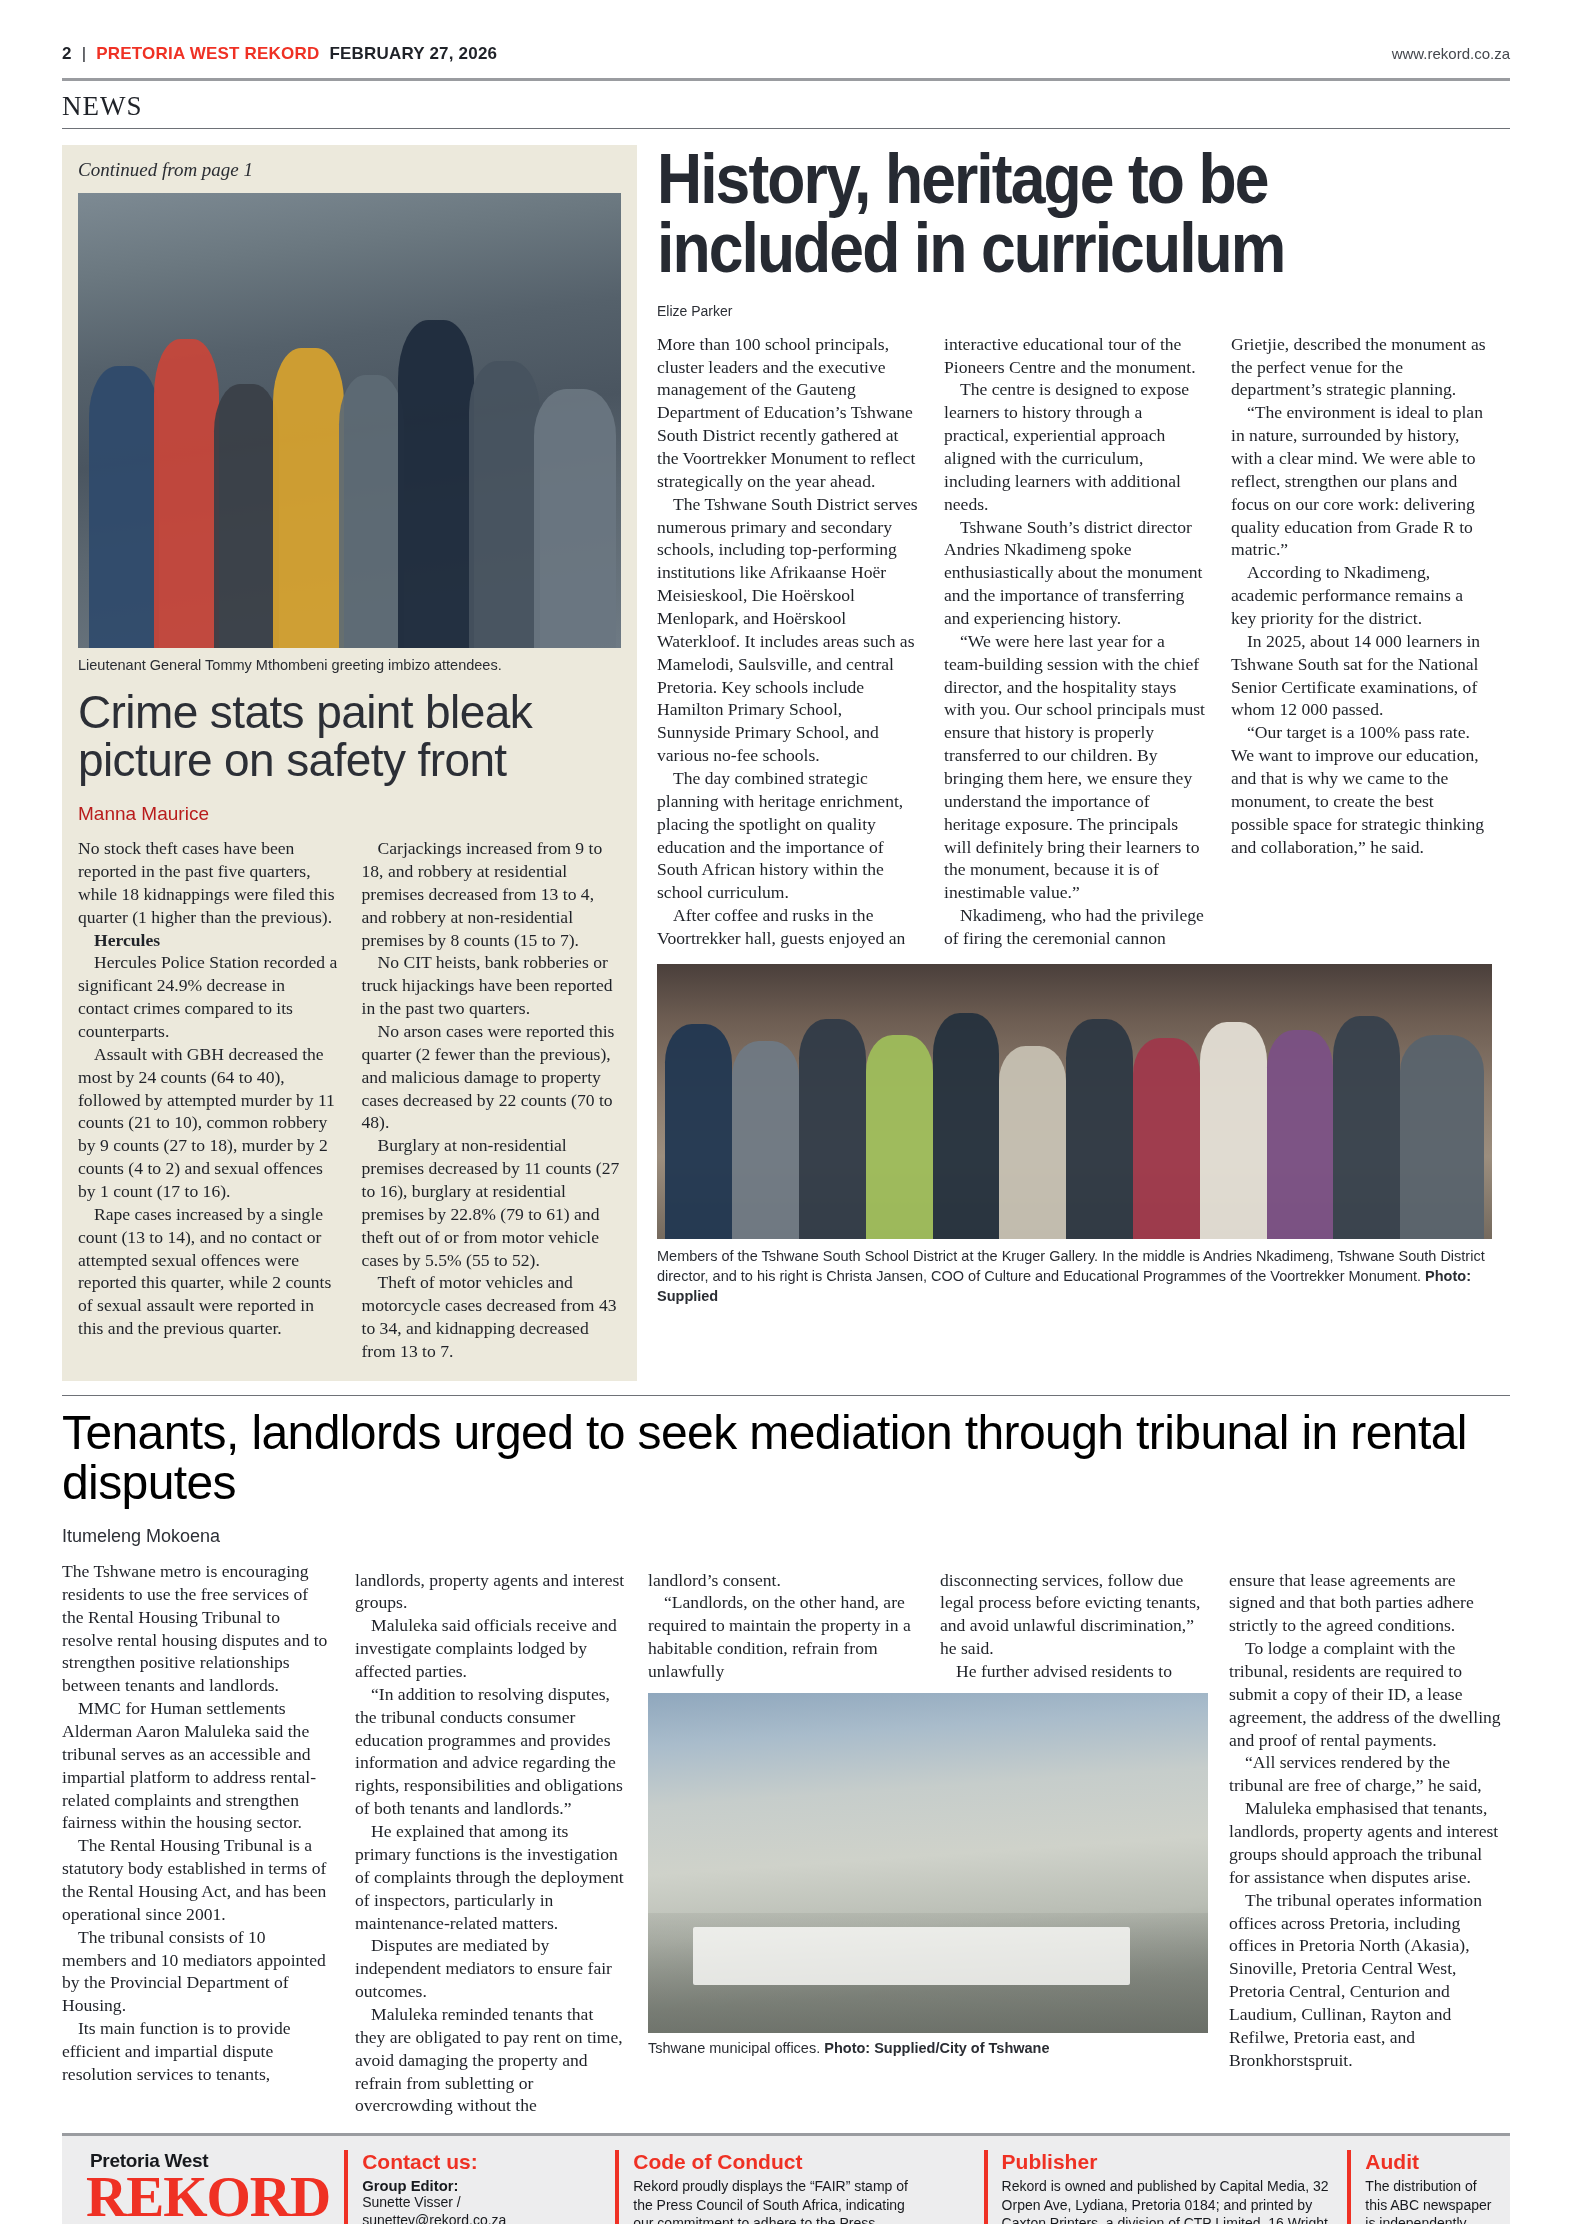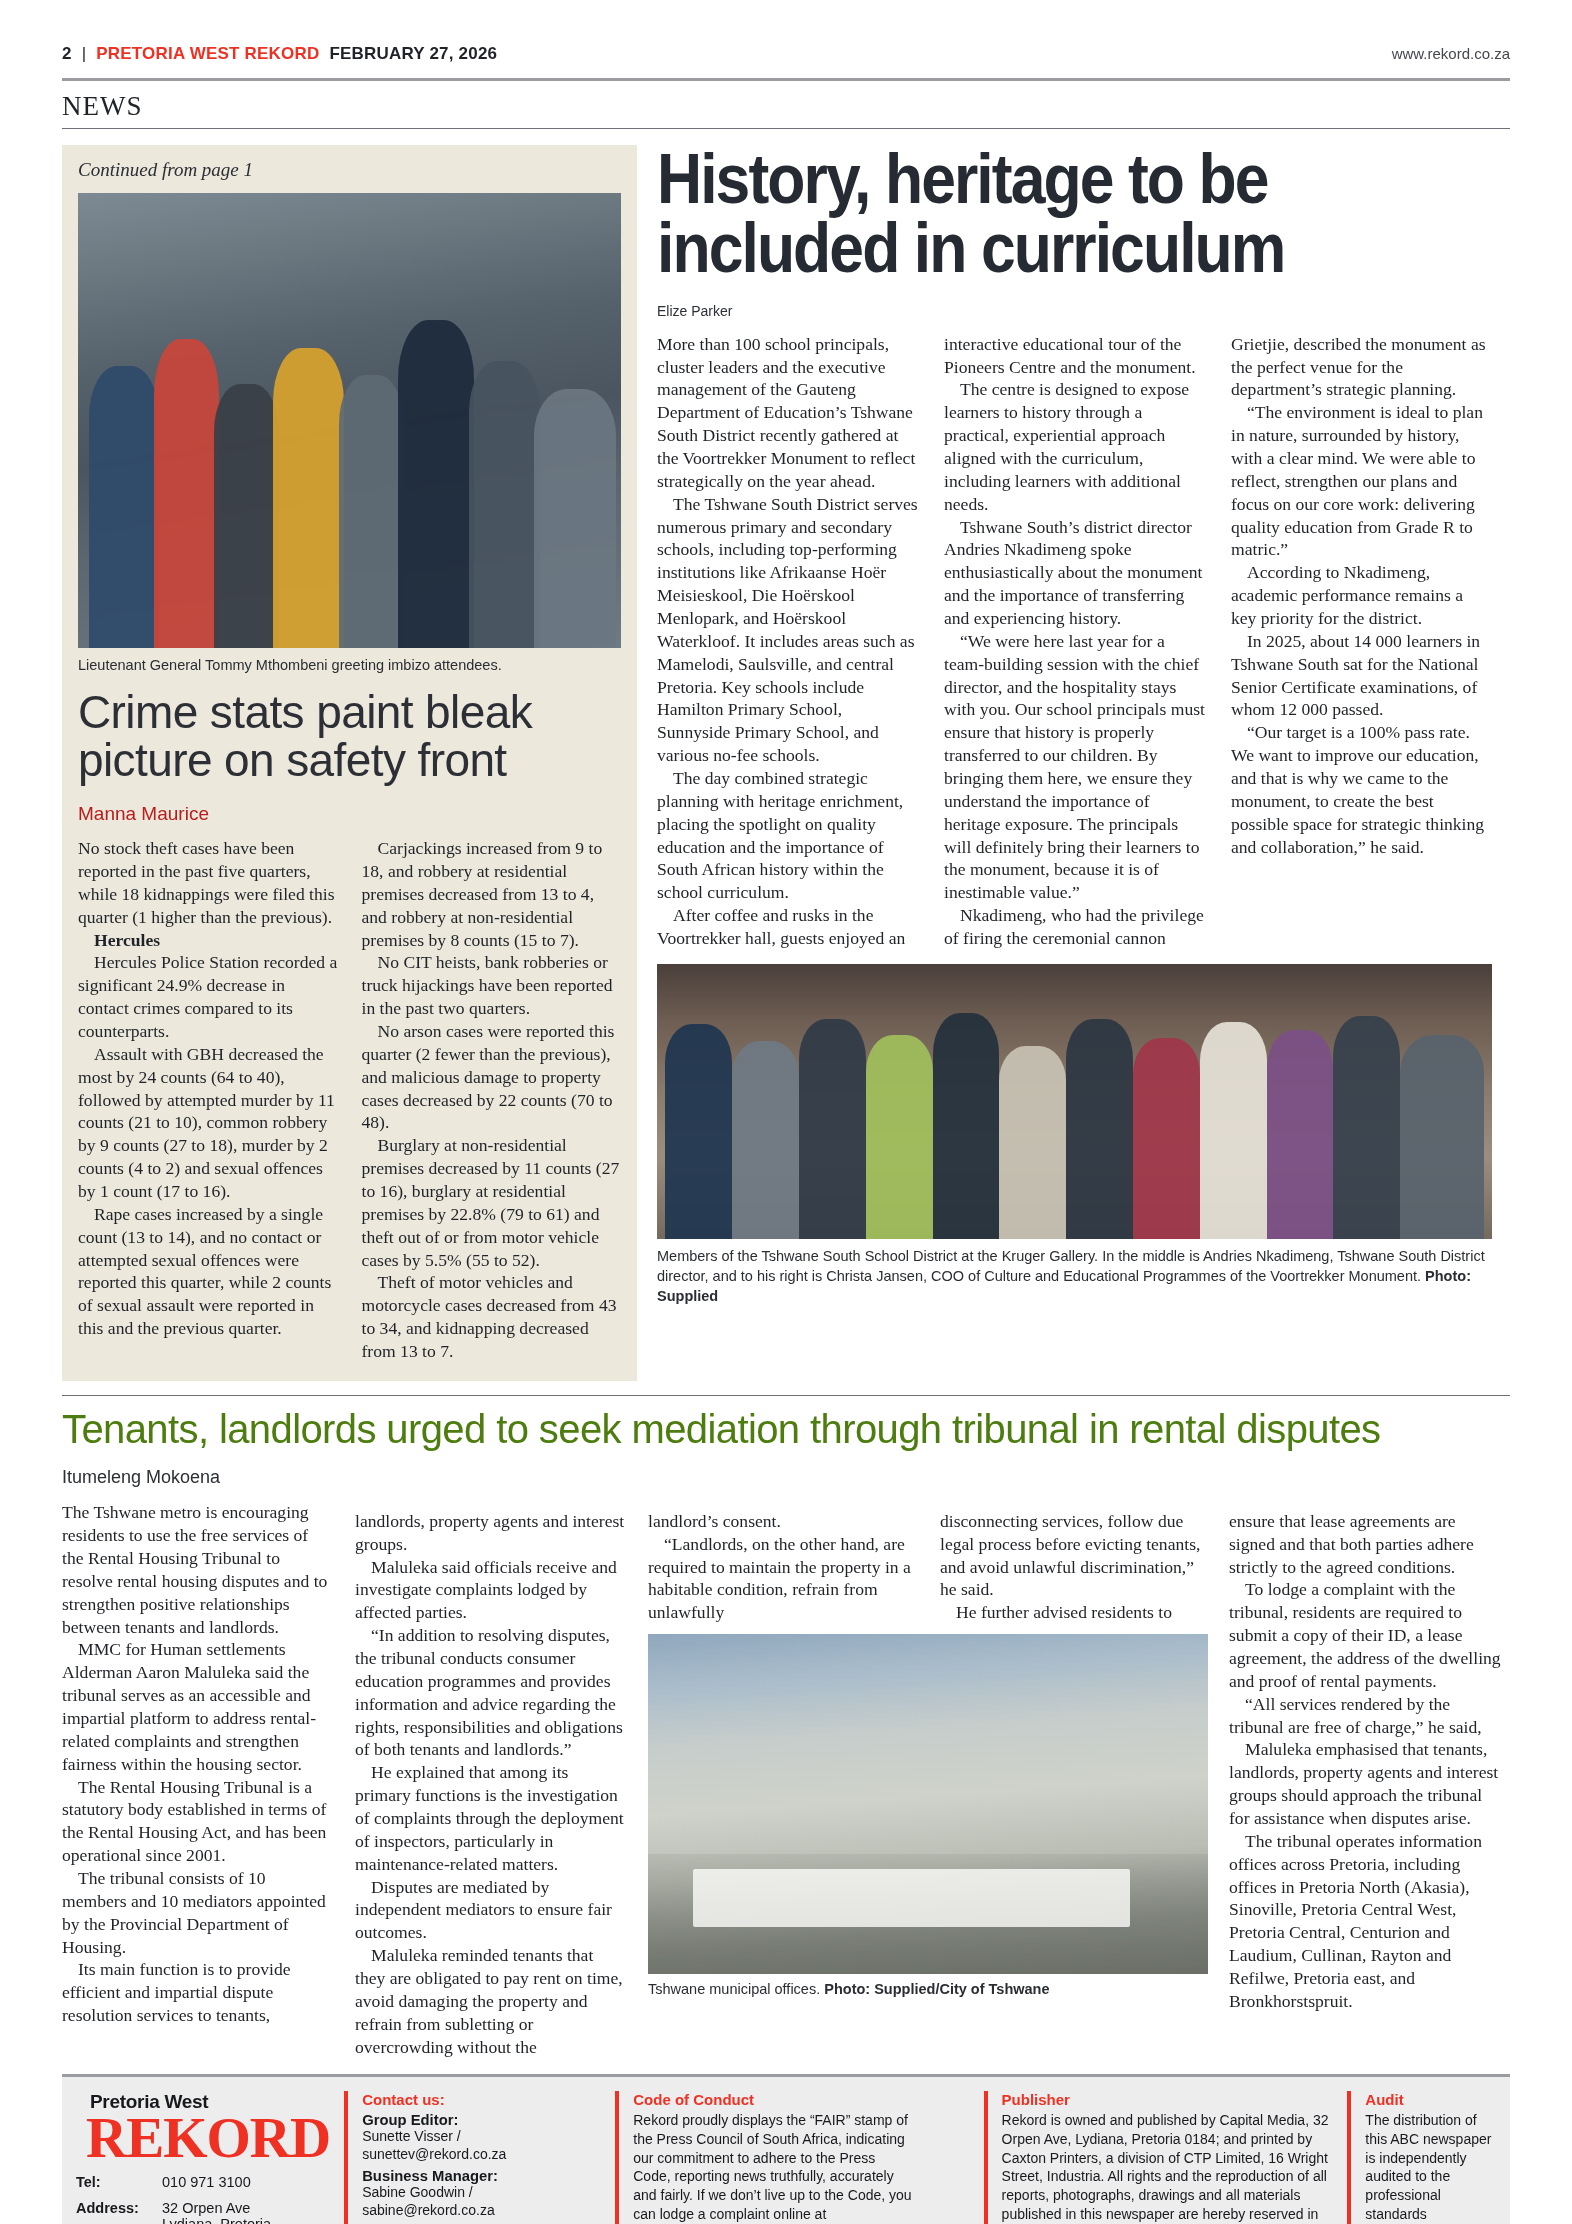--- a/index.html
+++ b/index.html
@@ -191,23 +191,23 @@
     height: 1px;
     background: #6e7177;
     margin: 14px 0 0 0;
   }
 
   
   .story2 { padding-top: 12px; }
   .story2-headline {
     font-family: "Liberation Sans", sans-serif;
     font-weight: normal;
-    font-size: 40px;
+    font-size: 48px;
     line-height: 1.05;
-    color: #4d7c0f;
+    color: #000000;
     letter-spacing: -0.6px;
     margin: 0 0 16px 0;
   }
   .story2-byline {
     font-family: "Liberation Sans", sans-serif;
     font-size: 18px;
     color: #2c2f36;
     margin: 0 0 12px 0;
   }
   .story2-grid {
@@ -306,21 +306,21 @@
     font-size: 14.5px;
     color: #17191d;
     margin-top: 10px;
   }
   .frow .k { font-weight: bold; width: 86px; flex: none; }
   .frow .v { white-space: pre-line; }
 
   .fhead {
     font-family: "Liberation Sans", sans-serif;
     font-weight: bold;
-    font-size: 15px;
+    font-size: 21px;
     color: #ef3124;
     margin-bottom: 3px;
   }
   .flabel {
     font-family: "Liberation Sans", sans-serif;
     font-weight: bold;
     font-size: 14.8px;
     color: #17191d;
     margin-top: 4px;
   }

